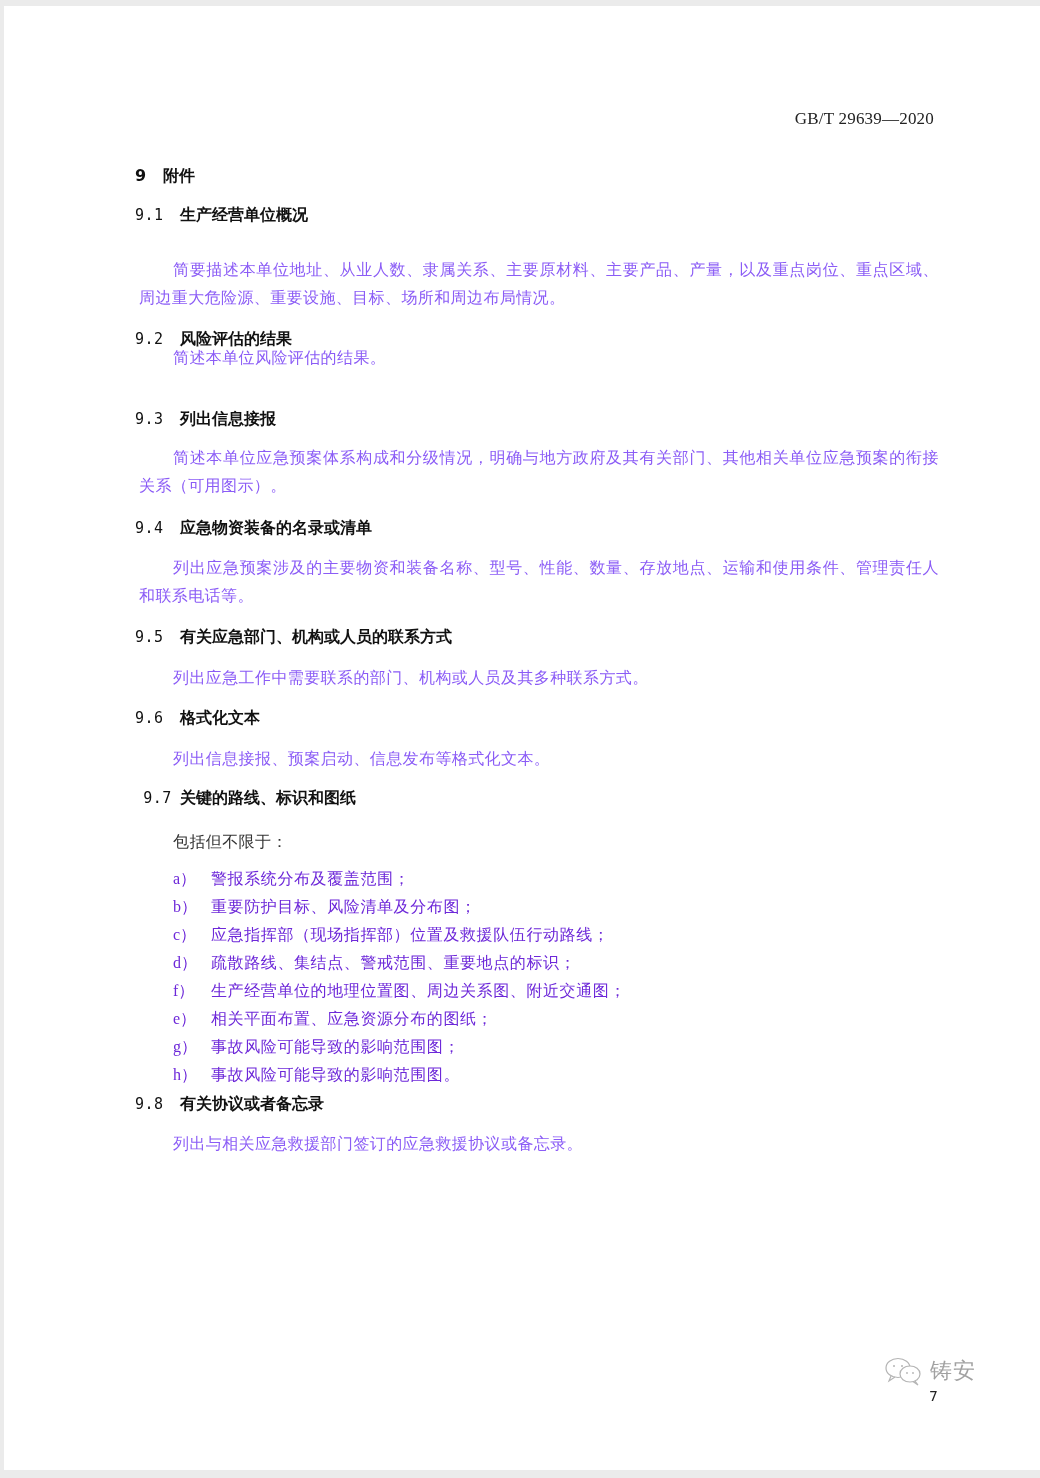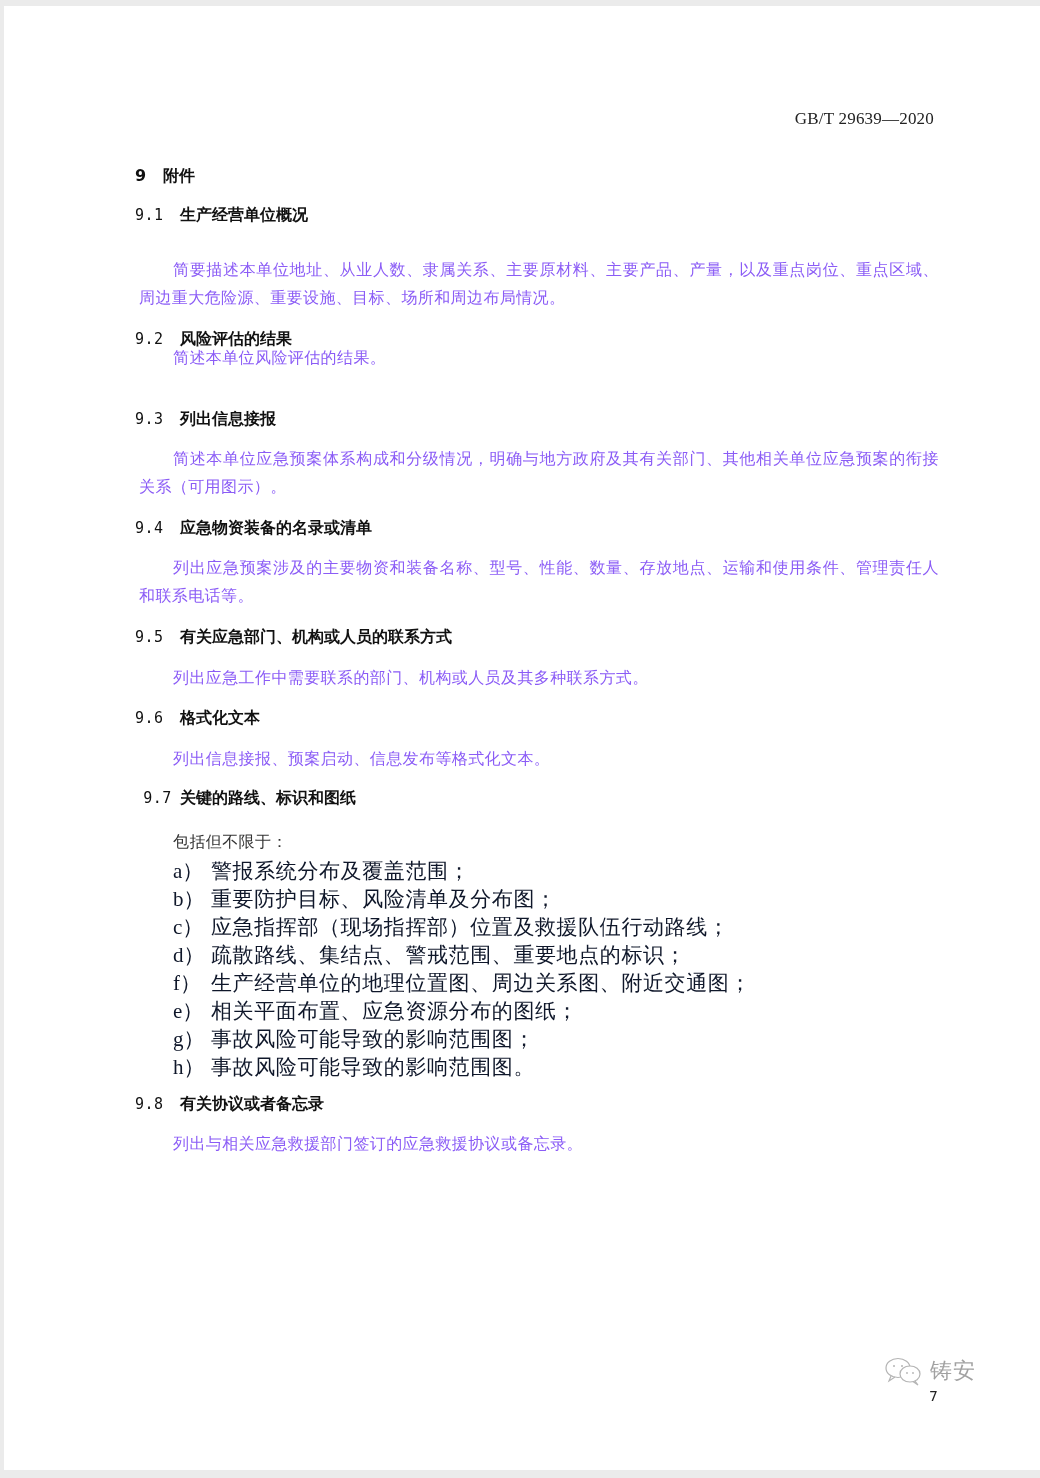--- a/index.html
+++ b/index.html
@@ -79,23 +79,23 @@
     .list {
       position: absolute;
       left: 169px;
       top: 853px;
       margin: 0;
       padding: 0;
       list-style: none;
     }
     .list li {
       height: 28px;
-      line-height: 24px;
-      font-size: 21px;
-      color: #0f172a;
+      line-height: 39px;
+      font-size: 16px;
+      color: #6d28d9;
       letter-spacing: 0.6px;
       white-space: nowrap;
     }
     .list .marker {
       display: inline-block;
       width: 38px;
       font-family: "Liberation Serif", "DejaVu Serif", serif;
       letter-spacing: 0;
     }
     .watermark {
@@ -140,21 +140,21 @@
   <div class="para" style="top:250px;">简要描述本单位地址、从业人数、隶属关系、主要原材料、主要产品、产量，以及重点岗位、重点区域、周边重大危险源、重要设施、目标、场所和周边布局情况。</div>
 
   <div class="h2" style="top:323px;">
     <span class="num">9.2</span><span class="title">风险评估的结果</span>
   </div>
   <div class="para" style="top:338px;">简述本单位风险评估的结果。</div>
 
   <div class="h2" style="top:403px;">
     <span class="num">9.3</span><span class="title">列出信息接报</span>
   </div>
-  <div class="para" style="top:439px;">简述本单位应急预案体系构成和分级情况，明确与地方政府及其有关部门、其他相关单位应急预案的衔接关系（可用图示）。</div>
+  <div class="para" style="top:439px;font-family:Liberation Mono, monospace;">简述本单位应急预案体系构成和分级情况，明确与地方政府及其有关部门、其他相关单位应急预案的衔接关系（可用图示）。</div>
 
   <div class="h2" style="top:512px;">
     <span class="num">9.4</span><span class="title">应急物资装备的名录或清单</span>
   </div>
   <div class="para" style="top:548px;">列出应急预案涉及的主要物资和装备名称、型号、性能、数量、存放地点、运输和使用条件、管理责任人和联系电话等。</div>
 
   <div class="h2" style="top:621px;">
     <span class="num">9.5</span><span class="title">有关应急部门、机构或人员的联系方式</span>
   </div>
   <div class="para" style="top:658px;">列出应急工作中需要联系的部门、机构或人员及其多种联系方式。</div>

